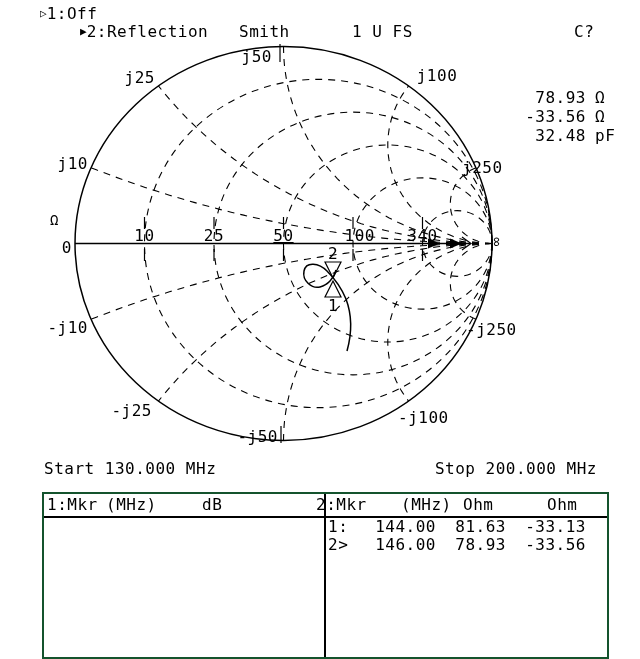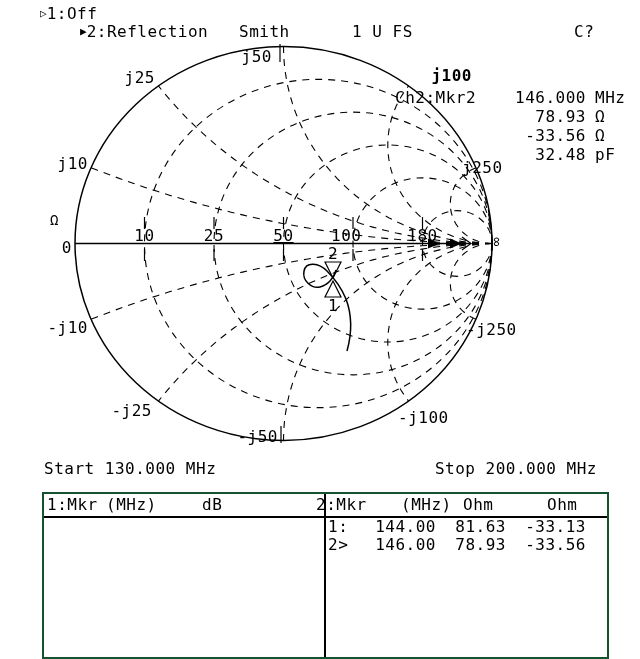--- a/index.html
+++ b/index.html
@@ -82,45 +82,40 @@
       <line x1="422.5" y1="249" x2="422.5" y2="261" class="thin"></line>
       <line x1="280" y1="44" x2="280" y2="62" class="thin"></line>
       <line x1="281" y1="426" x2="281" y2="443" class="thin"></line>
       <path d="M347,351 C352,333 352,315 346,299 C341,287 335,279 327,271 C319,263 306,261 304,271 C302,281 312,289 320,287 C328,285 334,278 336,270" class="solid"></path>
       <path d="M325,262 L341,262 L333,278 Z" class="thin"></path>
       <path d="M325,297 L341,297 L333,281 Z" class="thin"></path>
     </svg>
 <div class="cl" style="left:122.49999999999997px;top:228px;width:44px;text-align:center;">10</div>
     <div class="cl" style="left:192px;top:228px;width:44px;text-align:center;">25</div>
     <div class="cl" style="left:261.5px;top:228px;width:44px;text-align:center;text-decoration:underline;">50</div>
-    <div class="cl" style="left:331px;top:228px;width:44px;text-align:left;">100</div>
-    <div class="cl" style="left:400.5px;top:228px;width:44px;text-align:center;">180</div>
+    <div class="cl" style="left:331px;top:228px;width:44px;text-align:right;">100</div>
+    <div class="cl" style="left:400.5px;top:228px;width:44px;text-align:center;">340</div>
     <div class="cl" style="left:36px;top:240px;width:36px;text-align:right;">0</div>
     <div class="cl sm" style="left:50px;top:212px;">Ω</div>
     <div class="cl" style="left:492px;top:234px;"><span class="inf">∞</span></div>
     <div class="cl" style="left:18px;top:156px;width:70px;text-align:right;">j10</div>
     <div class="cl" style="left:85px;top:70px;width:70px;text-align:right;">j25</div>
     <div class="cl" style="left:202px;top:49px;width:70px;text-align:right;">j50</div>
-    <div class="cl" style="left:402px;top:68px;width:70px;text-align:right;font-weight:bold;">j100</div>
+    <div class="cl" style="left:402px;top:68px;width:70px;text-align:center;">j100</div>
     <div class="cl" style="left:462px;top:160px;width:70px;text-align:left;">j250</div>
     <div class="cl" style="left:18px;top:320px;width:70px;text-align:right;">-j10</div>
     <div class="cl" style="left:82px;top:403px;width:70px;text-align:right;">-j25</div>
     <div class="cl" style="left:208px;top:429px;width:70px;text-align:right;">-j50</div>
     <div class="cl" style="left:398px;top:410px;width:70px;text-align:left;">-j100</div>
     <div class="cl" style="left:466px;top:322px;width:70px;text-align:left;">-j250</div>
     <div class="cl" style="left:325px;top:246px;width:16px;text-align:center;">2</div>
     <div class="cl" style="left:325px;top:298px;width:16px;text-align:center;">1</div>
   </div>
 
 <div id="readout">
-  <div class="line">
-    <span class="r-label">Ch2:Mkr2</span>
-      <span class="r-value">146.000</span>
-      <span class="r-unit">MHz</span>
-  </div>
   <div class="line">
     <span class="r-value">78.93</span>
       <span class="r-unit">Ω</span>
   </div>
   <div class="line">
     <span class="r-value">-33.56</span>
       <span class="r-unit">Ω</span>
   </div>
   <div class="line">
     <span class="r-value">32.48</span>

